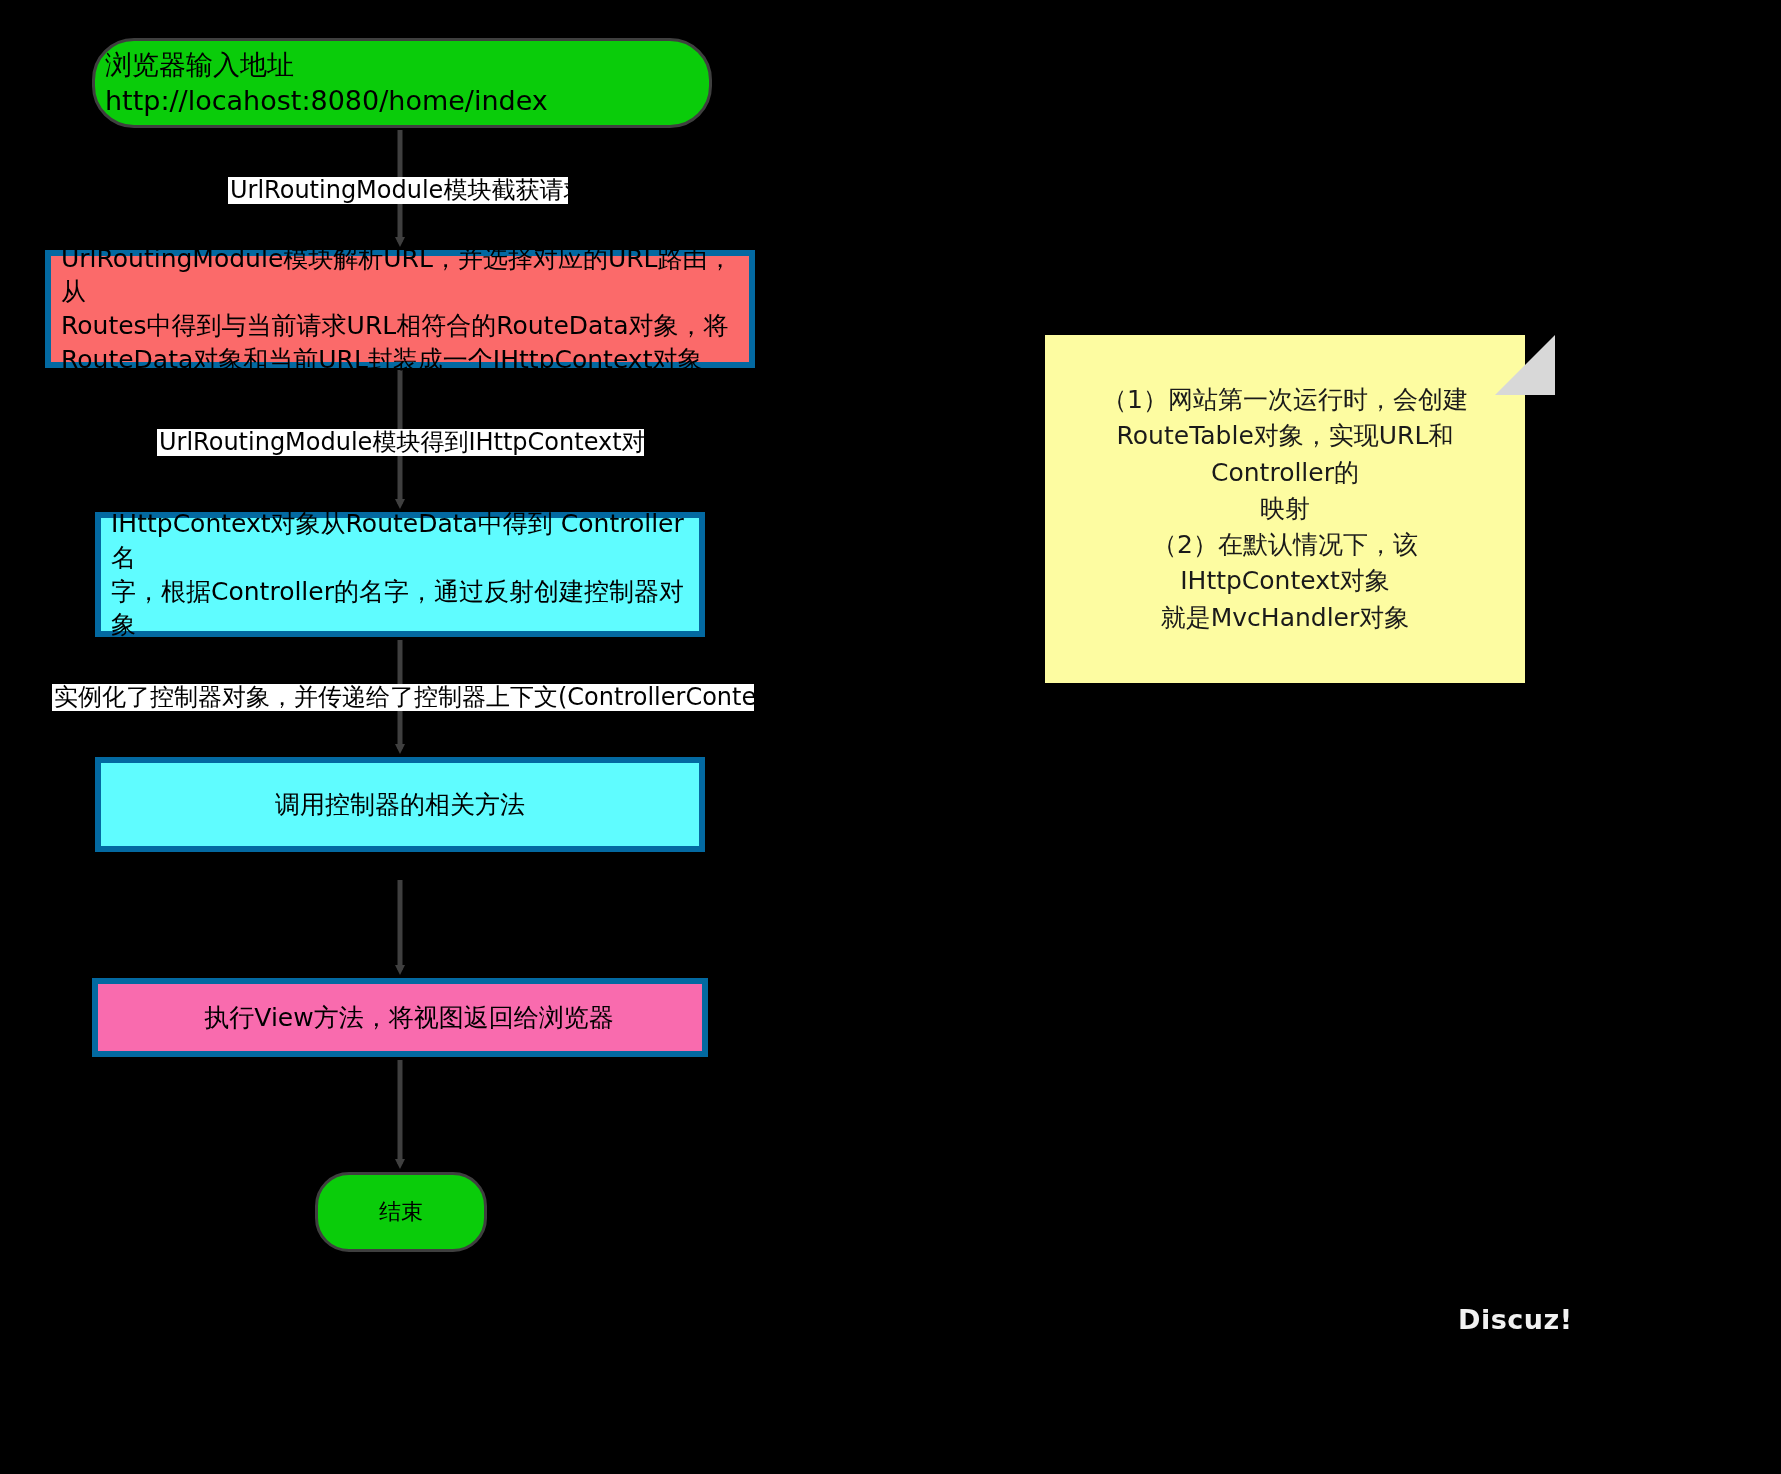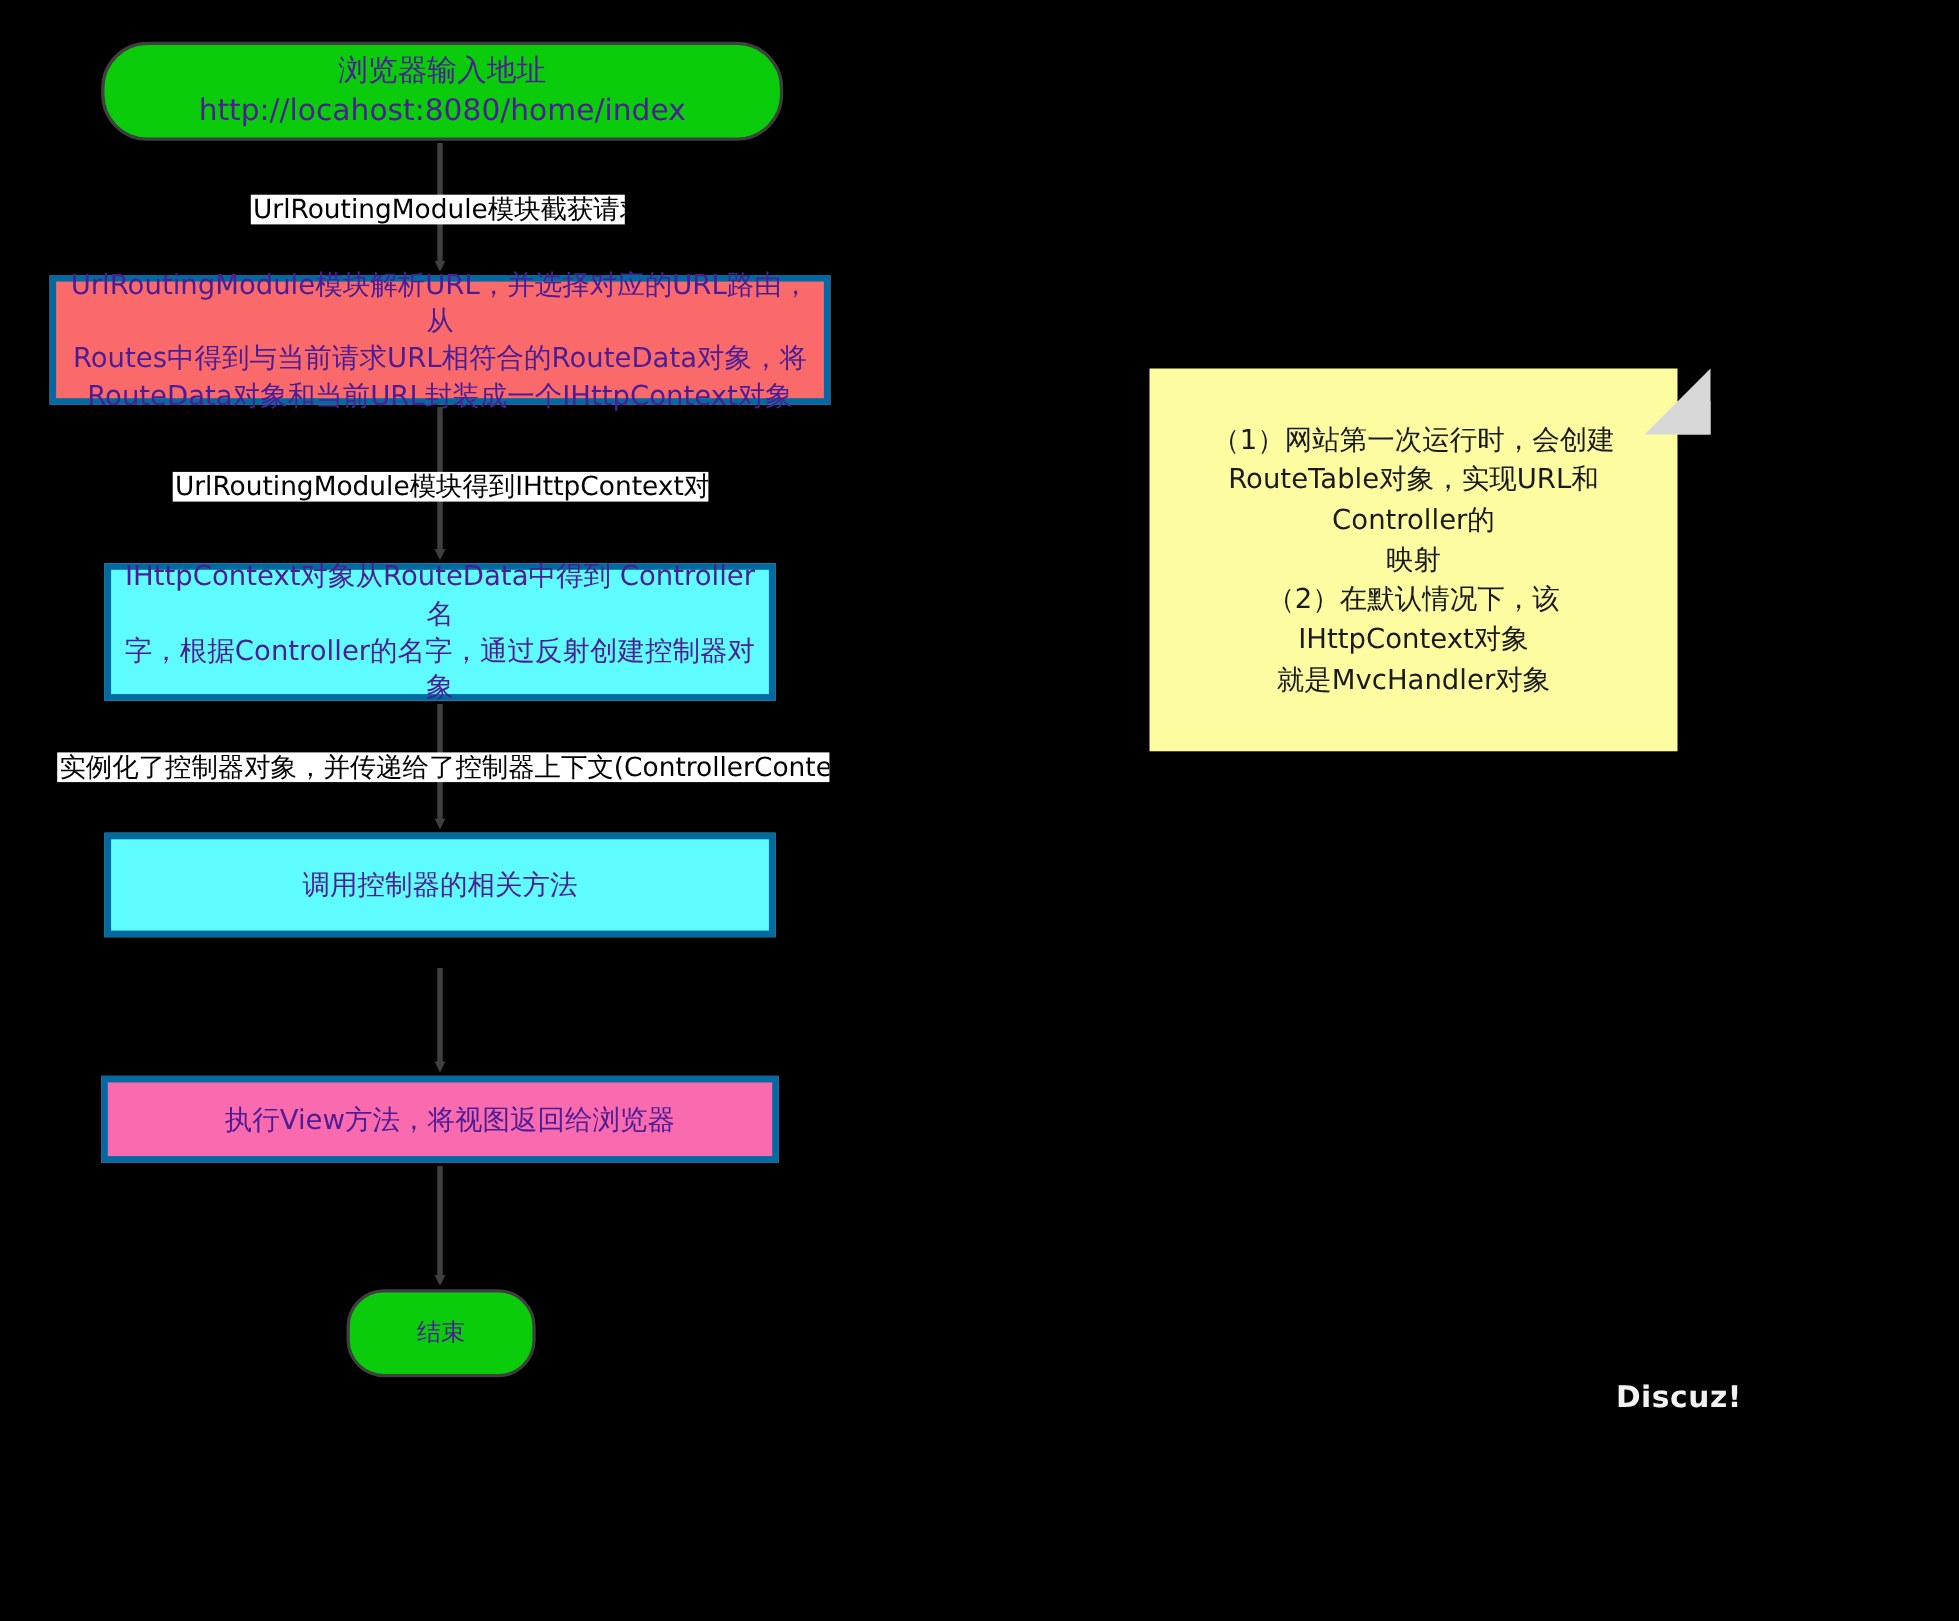--- a/index.html
+++ b/index.html
@@ -21,22 +21,22 @@
     width: 1781px;
     height: 1474px;
   }
 
   .node {
     position: absolute;
     box-sizing: border-box;
     display: flex;
     align-items: center;
     justify-content: center;
-    text-align: center;
-    color: #4c1d95;
+    text-align: left;
+    color: #000000;
     line-height: 1.35;
     white-space: pre-line;
     padding: 4px 10px;
   }
 
   
   .terminator {
     background: #0ACC0A;
     border: 3px solid #3f3f3f;
     border-radius: 42px;
@@ -146,13 +146,13 @@
 
 <div class="node terminator n-end">结束</div>
 
 <div class="note" style="left:1045px; top:335px; width:480px; height:348px;">（1）网站第一次运行时，会创建
 RouteTable对象，实现URL和Controller的
 映射
 （2）在默认情况下，该IHttpContext对象
 就是MvcHandler对象</div>
 <div class="note-fold-shadow" style="left:1495px; top:335px;"></div>
 
-<div class="watermark" style="left:1458px; top:1255px;margin-left:11px;">Discuz!</div>
+<div class="watermark" style="left:1458px; top:1304px;">Discuz!</div>
 
 </body></html>

